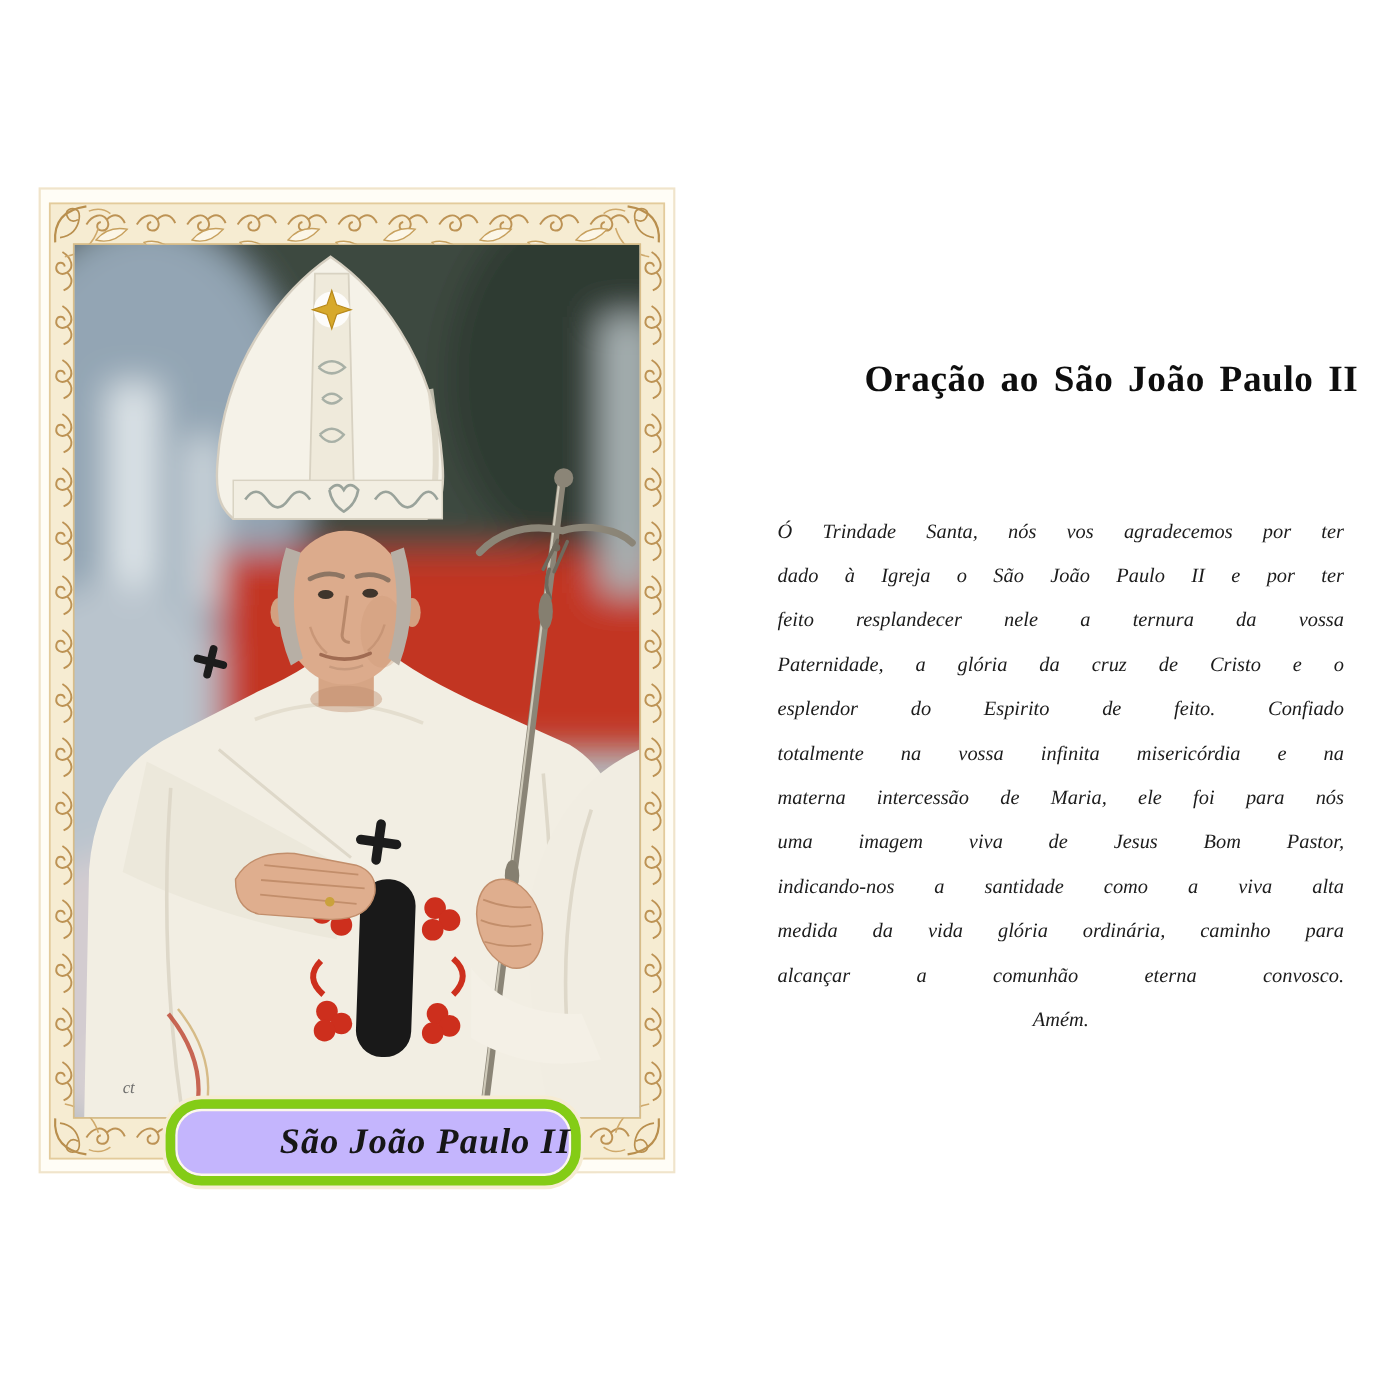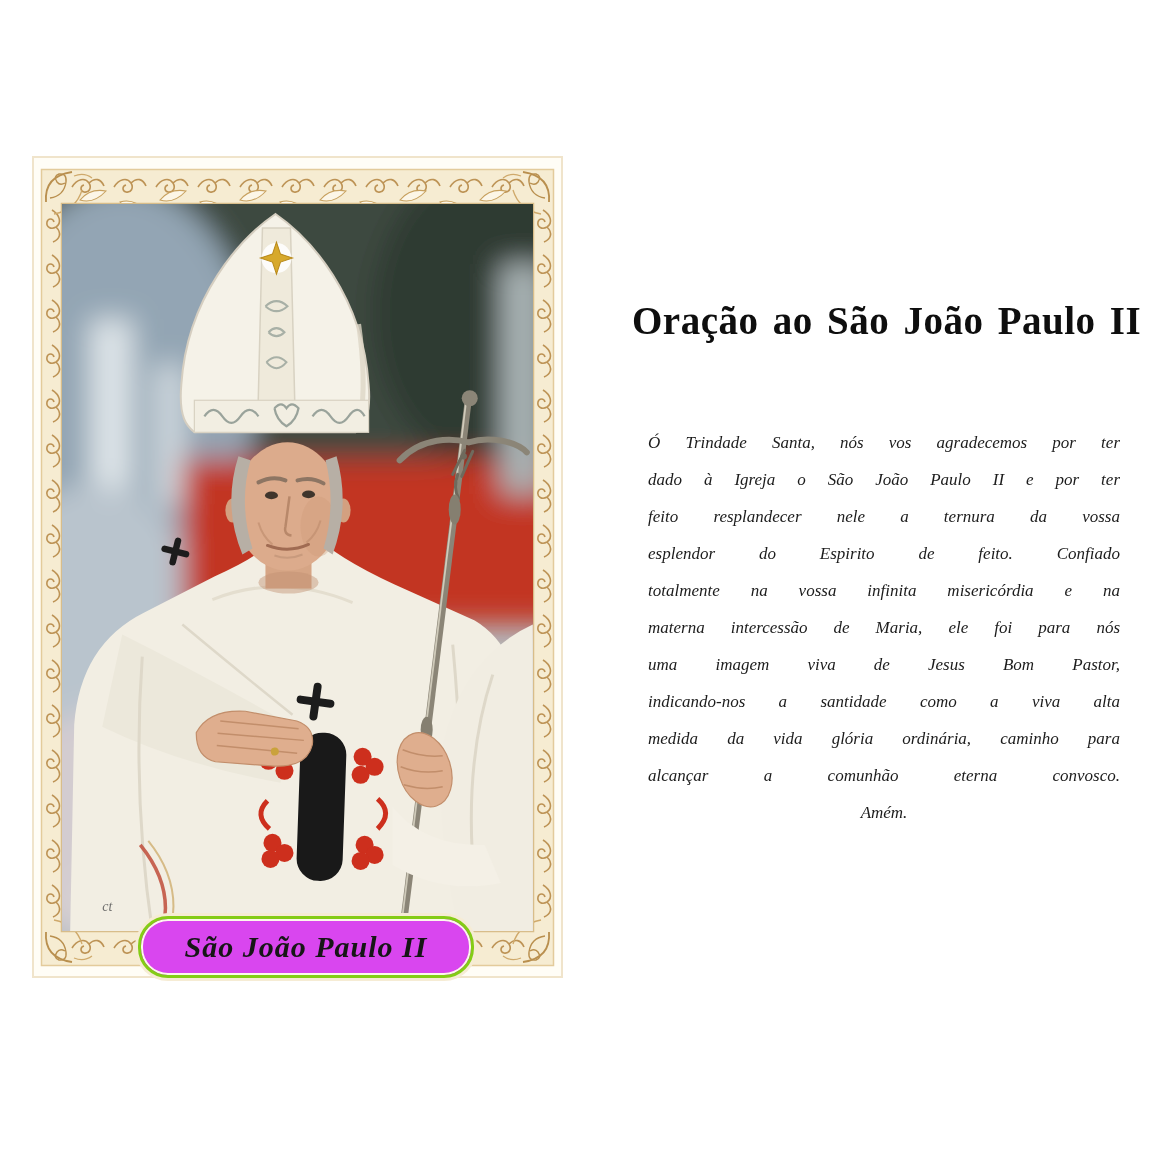--- a/index.html
+++ b/index.html
@@ -14,32 +14,32 @@
     background:#fffdf6;
   }
   .frame-svg{position:absolute;left:0;top:0;width:531px;height:822px;}
   .photo{
     position:absolute;left:30px;top:48px;width:471px;height:727px;
     outline:1px solid #d8bd8a;overflow:hidden;background:#aab2b8;
   }
   .photo svg{display:block;width:471px;height:727px;}
   .name-plate{
     position:absolute;left:106px;top:760px;width:330px;height:56px;
-    background:#d946ef;border:3px solid #84cc16;border-radius:30px;
+    background:#c4b5fd;border:8px solid #84cc16;border-radius:30px;
     box-shadow:0 0 0 3px #f6ecd4, inset 0 0 0 2px #fdf8ec;
-    display:flex;align-items:center;justify-content:center;
+    display:flex;align-items:center;justify-content:flex-end;
   }
   .name-plate span{
     font-style:italic;font-weight:700;font-size:30px;color:#161616;
     letter-spacing:1px;white-space:nowrap;
   }
   
   .prayer-title{
     position:absolute;left:632px;top:298px;width:500px;margin:0;
-    text-align:center;font-weight:700;font-size:39px;color:#0e0e0e;
+    text-align:right;font-weight:700;font-size:31px;color:#0e0e0e;
     letter-spacing:0.5px;word-spacing:4px;white-space:nowrap;
   }
   .prayer-text{
     position:absolute;left:648px;top:424px;width:472px;
     font-style:italic;font-size:17px;color:#1c1c1c;
   }
   .pline{
     height:37px;line-height:37px;text-align:justify;overflow:hidden;
     white-space:normal;
   }
@@ -287,20 +287,21 @@
     <span>São João Paulo II</span>
   </div>
 </div>
 
 <h1 class="prayer-title">Oração ao São João Paulo II</h1>
 
 <div class="prayer-text">
   <div class="pline">Ó Trindade Santa, nós vos agradecemos por ter</div>
   <div class="pline">dado à Igreja o São João Paulo II e por ter</div>
   <div class="pline">feito resplandecer nele a ternura da vossa</div>
+  <div class="pline">Paternidade, a glória da cruz de Cristo e o</div>
   <div class="pline">esplendor do Espirito de feito. Confiado</div>
   <div class="pline">totalmente na vossa infinita misericórdia e na</div>
   <div class="pline">materna intercessão de Maria, ele foi para nós</div>
   <div class="pline">uma imagem viva de Jesus Bom Pastor,</div>
   <div class="pline">indicando-nos a santidade como a viva alta</div>
   <div class="pline">medida da vida glória ordinária, caminho para</div>
   <div class="pline">alcançar a comunhão eterna convosco.</div>
   <div class="pline last">Amém.</div>
 </div>
 

